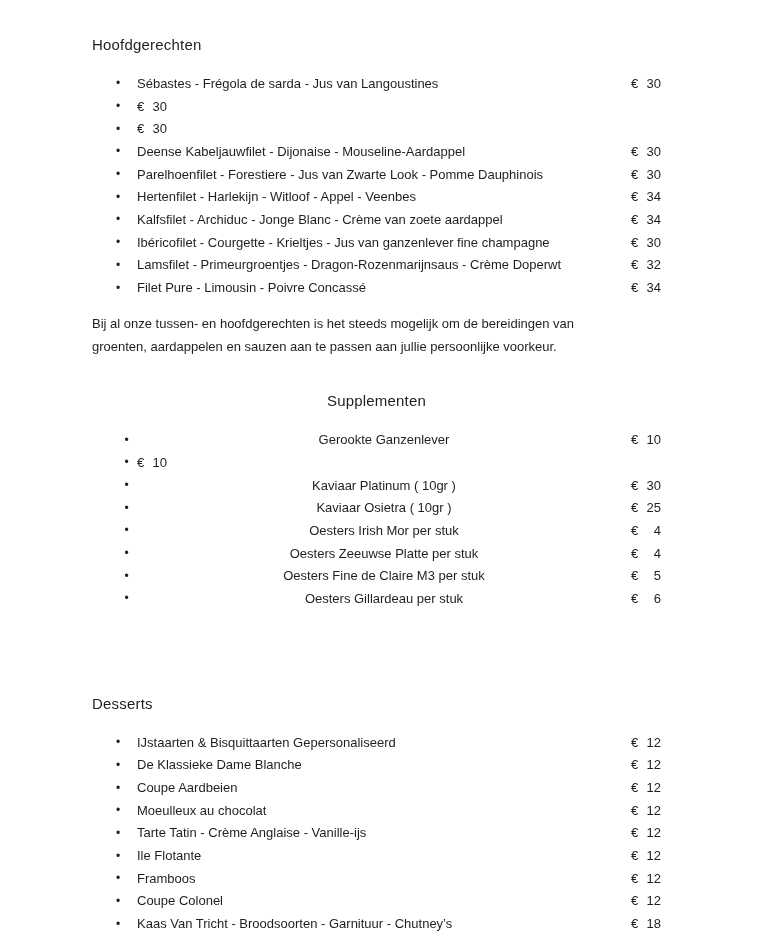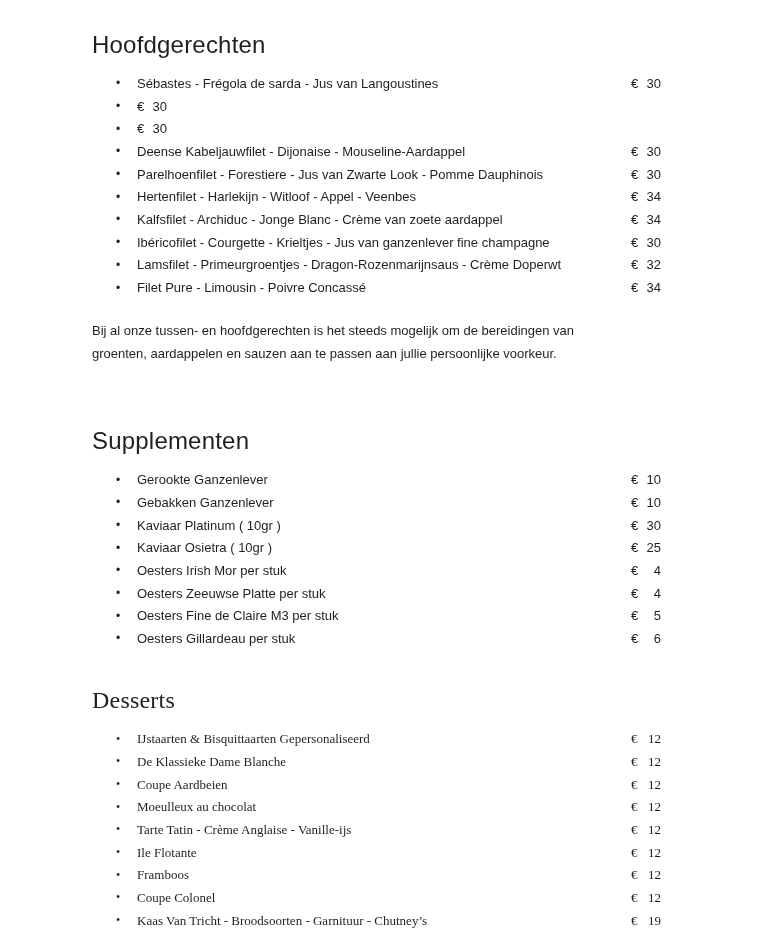--- a/index.html
+++ b/index.html
@@ -11,24 +11,24 @@
     width: 768px;
     height: 945px;
     box-sizing: border-box;
     padding: 31px 107px 0 92px;
     background: #ffffff;
     font-family: "Liberation Sans", sans-serif;
     color: #1f1f1f;
     overflow: hidden;
   }
   .menu-section { }
-  #sections > section:nth-child(2) { margin-top: 62px; }
-  #sections > section:nth-child(3) { margin-top: 37px; font-family: Liberation Serif, serif; }
+  #sections > section:nth-child(2) { margin-top: 29px; text-align: center; }
+  #sections > section:nth-child(3) { margin-top: 80px; }
   .section-heading {
-    font-size: 24px;
+    font-size: 15px;
     line-height: 27px;
     font-weight: 400;
     letter-spacing: 0.2px;
   }
   .item-list {
     margin-top: 14px;
   }
   .menu-row {
     display: flex;
     align-items: center;
@@ -47,21 +47,21 @@
     overflow: hidden;
   }
   .price {
     display: flex;
     justify-content: space-between;
     width: 30px;
     flex-shrink: 0;
     white-space: nowrap;
   }
   .section-note {
-    margin-top: 21px;
+    margin-top: 14px;
     font-size: 13px;
     line-height: 22.7px;
   }
 </style>
 </head>
 <body>
 
 <main class="page">
   <div id="sections">
   <section class="menu-section">
@@ -168,21 +168,20 @@
     <span class="bullet">•</span>
     <span class="item-text">Gerookte Ganzenlever</span>
     <span class="price">
       <span>€</span>
       <span>10</span>
     </span>
   </div>
 
   <div class="menu-row">
     <span class="bullet">•</span>
-    <span class="item-text">Gebakken Ganzenlever</span>
     <span class="price">
       <span>€</span>
       <span>10</span>
     </span>
   </div>
 
   <div class="menu-row">
     <span class="bullet">•</span>
     <span class="item-text">Kaviaar Platinum ( 10gr )</span>
     <span class="price">
@@ -312,20 +311,20 @@
       <span>€</span>
       <span>12</span>
     </span>
   </div>
 
   <div class="menu-row">
     <span class="bullet">•</span>
     <span class="item-text">Kaas Van Tricht - Broodsoorten - Garnituur - Chutney’s</span>
     <span class="price">
       <span>€</span>
-      <span>19</span>
+      <span>18</span>
     </span>
   </div>
 </div>
 
   </section>
 </div>
 </main>
 
 </body></html>

